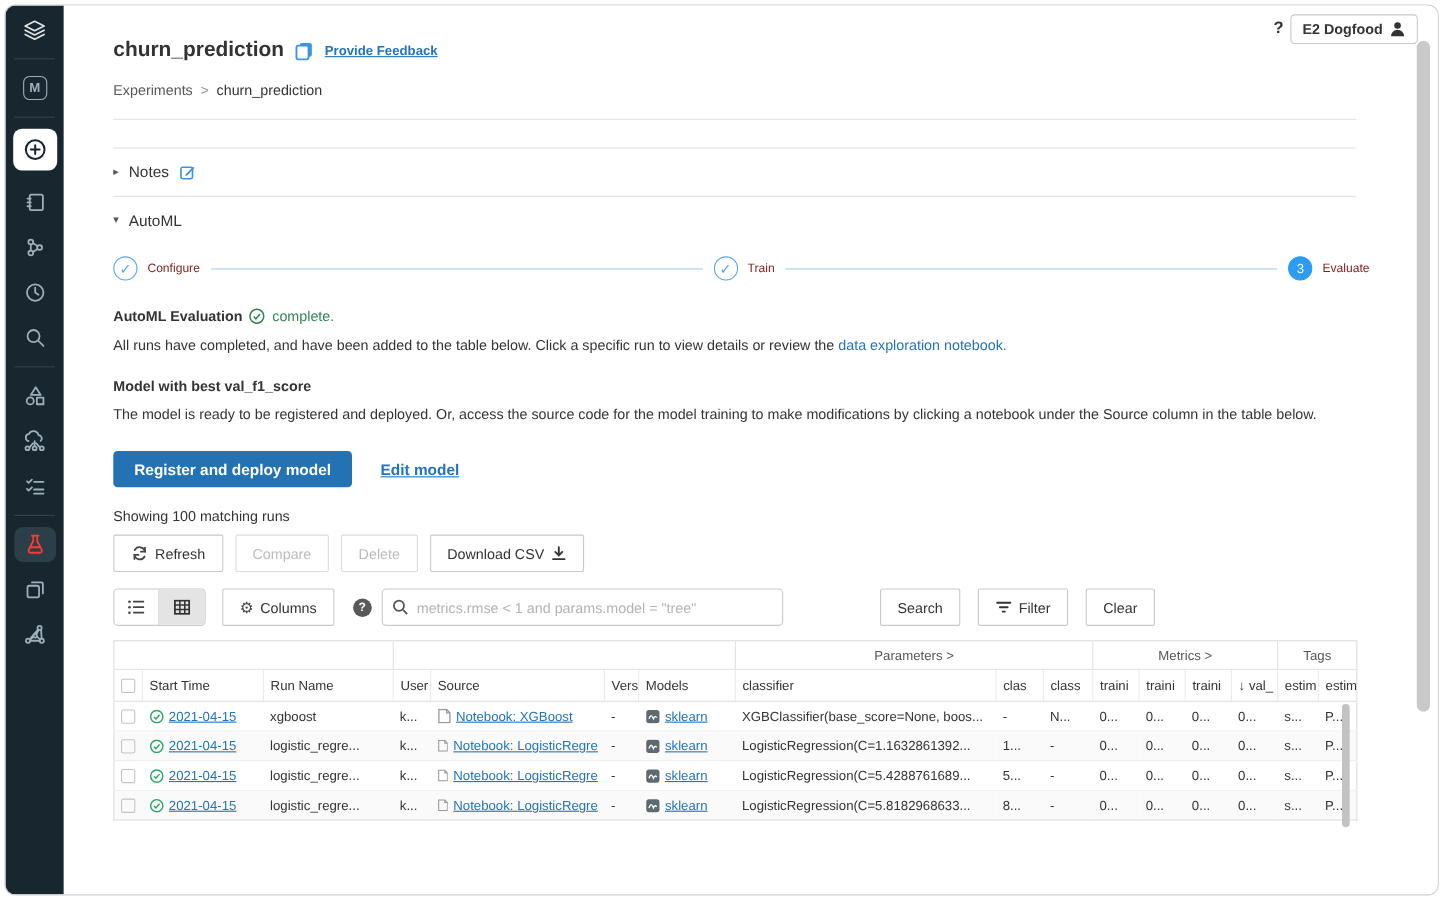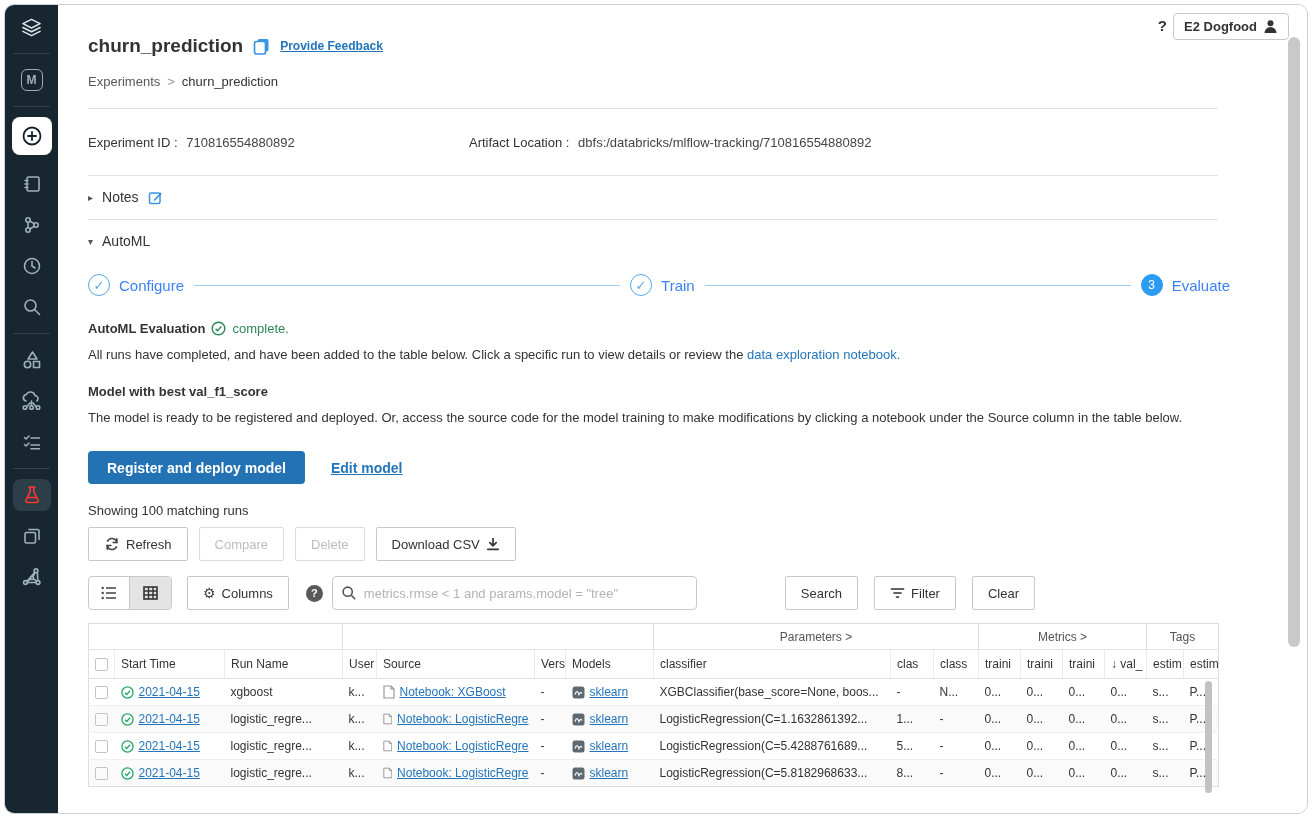--- a/index.html
+++ b/index.html
@@ -20,21 +20,21 @@
   .s-plus svg { stroke:#15242c; stroke-width:1.8; }
   .s-active svg { stroke:#ff3b30; }
   .logo svg { stroke:#dde4e8; }
 
   
   .main { flex:1; position:relative; background:#fff; }
   .topbar-help { position:absolute; top:12px; right:140px; font-weight:bold; font-size:15px; color:#333; }
   .account-btn { position:absolute; top:8px; right:18px; border:1px solid #c9c9c9; border-radius:4px;
     background:#fff; height:27px; padding:0 10px; display:flex; align-items:center; gap:6px;
     font-size:13px; font-weight:bold; color:#333; }
-  .content { margin-left:30px; width:1130px; }
+  .content { margin-left:45px; width:1130px; }
 
   .title-row { padding-top:30px; display:flex; align-items:center; gap:9px; }
   .page-title { font-size:19px; font-weight:bold; color:#333; }
   .feedback-link { font-size:12px; color:#2374bb; font-weight:bold; }
   .breadcrumb { margin-top:17px; font-size:13px; color:#595959; display:flex; gap:7px; }
   .breadcrumb .sep { color:#999; }
   .breadcrumb .cur { color:#333; }
   .hr { border-top:1px solid #e3e3e3; margin-top:19px; }
 
   .meta-row { margin-top:26px; font-size:13px; display:flex; }
@@ -43,21 +43,21 @@
   .meta-value { color:#444; margin-left:5px; }
 
   .sec-row { padding:13px 0 12px 0; font-size:14px; display:flex; align-items:center; gap:9px; }
   .caret { font-size:10px; color:#555; }
 
   
   .stepper { margin-top:13px; display:flex; align-items:center; width:1142px; }
   .step-circle { width:22px; height:22px; border-radius:50%; border:1.5px solid #58a7e8; color:#58a7e8;
     display:flex; align-items:center; justify-content:center; font-size:13px; flex:0 0 auto; }
   .step-circle.filled { background:#2e9bf2; border-color:#2e9bf2; color:#fff; font-size:12px; }
-  .step-label { font-size:15px; color:#3b82f6; margin:0 10px 0 9px; }
+  .step-label { font-size:11px; color:#7f1d1d; margin:0 10px 0 9px; }
   .step-line { flex:1; border-top:1.5px solid #a5cdf0; }
 
   .eval-title { margin-top:25px; font-size:13px; display:flex; align-items:center; gap:6px; }
   .eval-title b { color:#333; }
   .status-green { color:#2e8555;text-align:right; }
   .para { margin-top:9px; font-size:13px; color:#333; line-height:1.55; max-width:1132px; }
   .para a, .link { color:#2374bb; text-decoration:none; }
   .best-title { margin-top:19px; font-size:13px; font-weight:bold; }
 
   .cta-row { margin-top:23px; display:flex; align-items:center; gap:26px; }
@@ -226,30 +226,20 @@
       </div>
 
       <div class="breadcrumb">
         <a class="link" href="#" style="color:#595959">Experiments</a>
         <span class="sep">&gt;</span>
         <span class="cur">churn_prediction</span>
       </div>
 
       <div class="hr"></div>
 
-      <div class="meta-row">
-        <div class="meta-pair1">
-          <span class="meta-label">Experiment ID :</span>
-          <span class="meta-value">710816554880892</span>
-        </div>
-        <div>
-          <span class="meta-label">Artifact Location :</span>
-          <span class="meta-value">dbfs:/databricks/mlflow-tracking/710816554880892</span>
-        </div>
-      </div>
 
       <div class="hr" style="margin-top:25px"></div>
 
       <div class="sec-row">
         <span class="caret">▸</span>
         <span>Notes</span>
         <svg width="15" height="15" viewBox="0 0 15 15">
             <rect x="1.5" y="3" width="10.5" height="10.5" rx="1.5" fill="none" stroke="#3b94e4" stroke-width="1.5"></rect>
             <path d="M6 9.5 L12.5 2.5 l1.2 1.2 L7.2 10.5 l-1.6.4 Z" fill="#3b94e4"></path>
           </svg>

